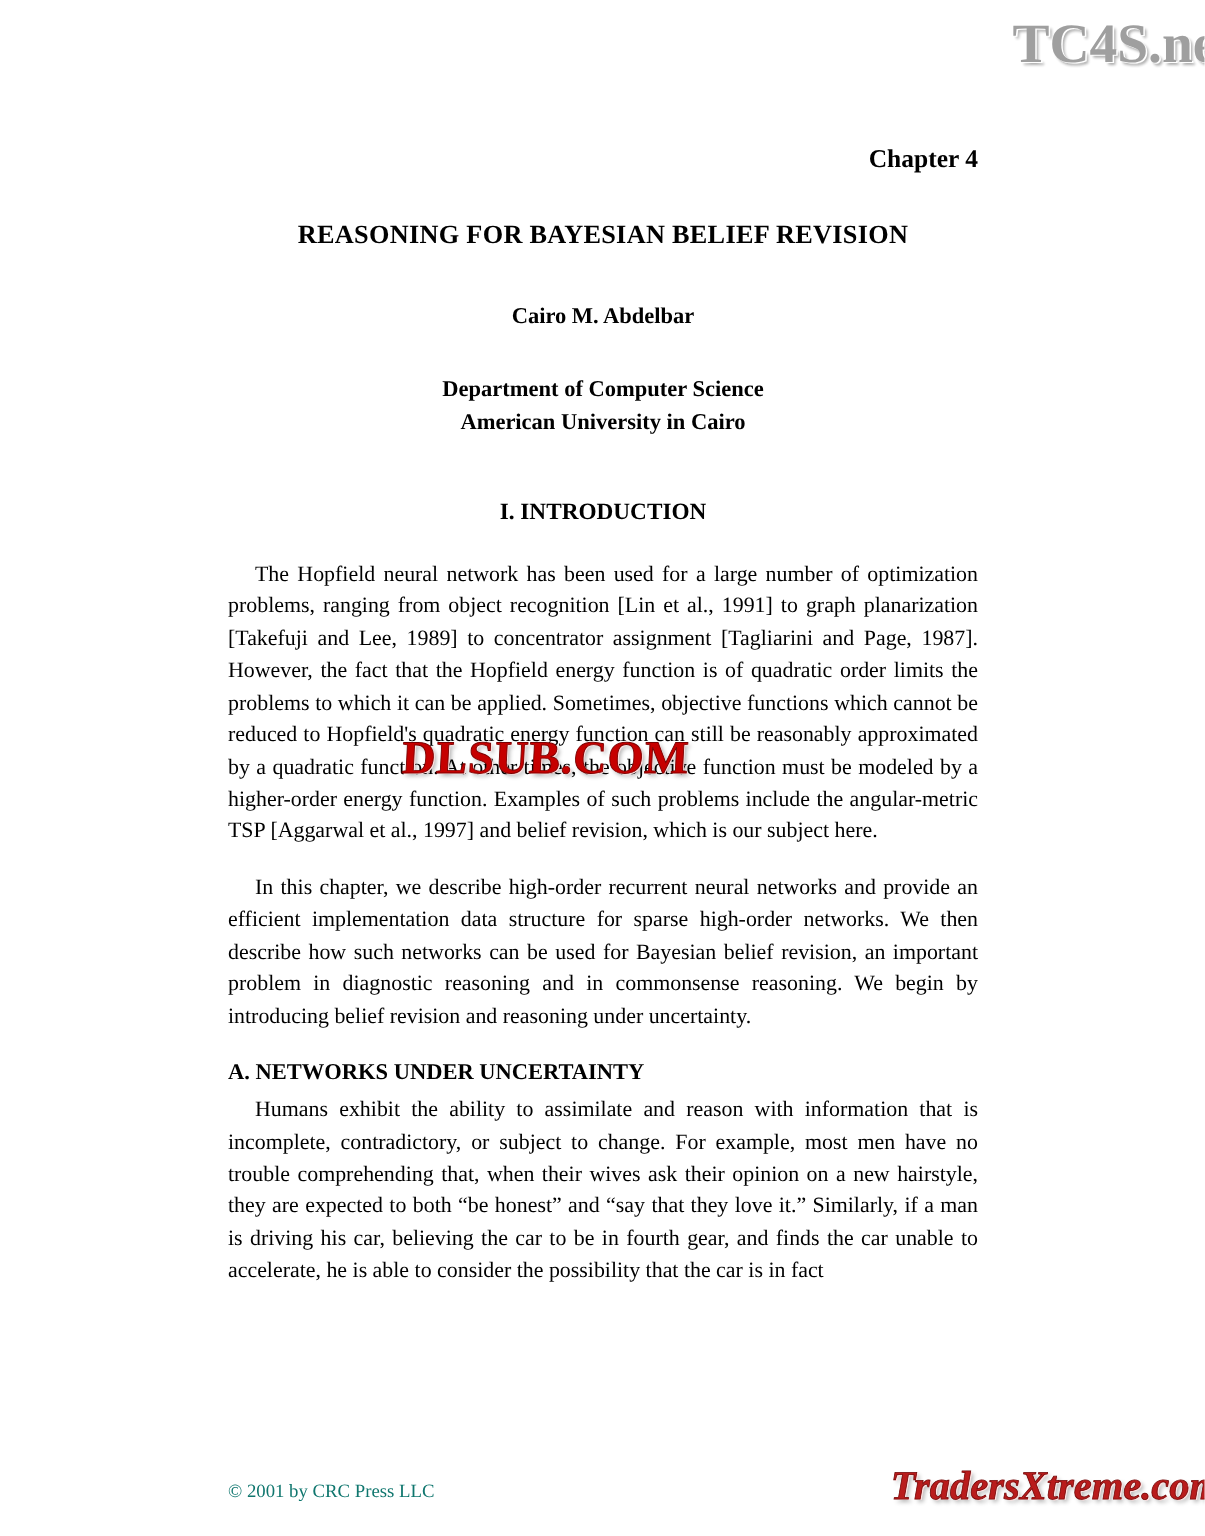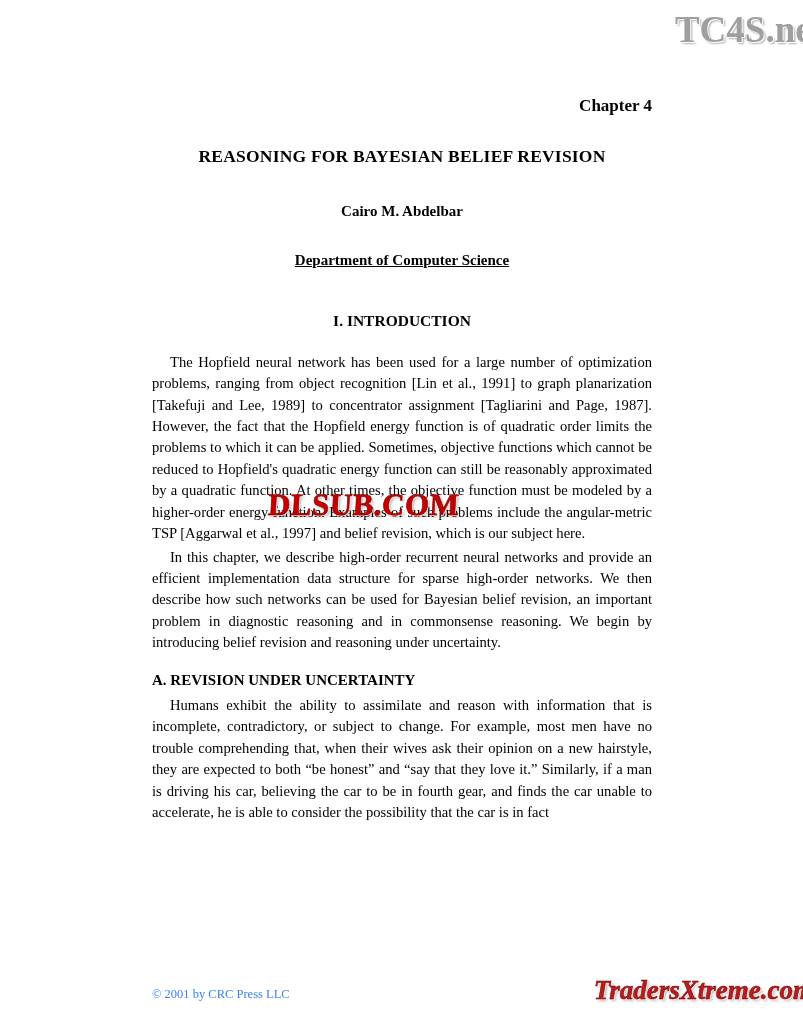--- a/index.html
+++ b/index.html
@@ -104,21 +104,20 @@
     font-weight: bold;
     margin: 0 0 30px 0;
   }
 
   .affiliation {
     text-align: center;
     font-size: 15px;
     font-weight: bold;
     line-height: 1.42;
     margin: 0 0 40px 0;
-    text-decoration: underline;
   }
 
   .section-head {
     text-align: center;
     font-size: 15.5px;
     font-weight: bold;
     margin: 0 0 22px 0;
   }
 
   .section-head-2 {
@@ -139,29 +138,29 @@
   p.para {
     font-size: 14.6px;
     line-height: 1.47;
     text-align: justify;
     margin: 0;
     text-indent: 18px;
     hyphens: manual;
   }
 
   p.para + p.para {
-    margin-top: 2px;
+    margin-top: 16px;
   }
 
   .footer {
     position: absolute;
     left: 152px;
     bottom: 22px;
     font-size: 12.5px;
-    color: #3b82f6;
+    color: #0f766e;
   }
 </style>
 </head>
 <body>
 
 <div class="page">
 
   <div class="wm-topright">TC4S.net</div>
 
   <div class="content">
@@ -169,29 +168,30 @@
     <div class="chapter-label">Chapter 4</div>
 
     <div class="doc-title">
       <div>REASONING FOR BAYESIAN BELIEF REVISION</div>
     </div>
 
     <div class="author">Cairo M. Abdelbar</div>
 
     <div class="affiliation">
       <div>Department of Computer Science</div>
+      <div>American University in Cairo</div>
     </div>
 
     <div class="section-head">I. INTRODUCTION</div>
 
     <p class="para">The Hopfield neural network has been used for a large number of optimization problems, ranging from object recognition [Lin et al., 1991] to graph planarization [Takefuji and Lee, 1989] to concentrator assignment [Tagliarini and Page, 1987]. However, the fact that the Hopfield energy function is of quadratic order limits the problems to which it can be applied. Sometimes, objective functions which cannot be reduced to Hopfield's quadratic energy function can still be reasonably approximated by a quadratic function. At other times, the objective function must be modeled by a higher-order energy function. Examples of such problems include the angular-metric TSP [Aggarwal et al., 1997] and belief revision, which is our subject here.</p>
     <p class="para">In this chapter, we describe high-order recurrent neural networks and provide an efficient implementation data structure for sparse high-order networks. We then describe how such networks can be used for Bayesian belief revision, an important problem in diagnostic reasoning and in commonsense reasoning. We begin by introducing belief revision and reasoning under uncertainty.</p>
 
 
-    <div class="subsection-head">A. REVISION UNDER UNCERTAINTY</div>
+    <div class="subsection-head">A. NETWORKS UNDER UNCERTAINTY</div>
 
     <p class="para">Humans exhibit the ability to assimilate and reason with information that is incomplete, contradictory, or subject to change. For example, most men have no trouble comprehending that, when their wives ask their opinion on a new hairstyle, they are expected to both “be honest” and “say that they love it.” Similarly, if a man is driving his car, believing the car to be in fourth gear, and finds the car unable to accelerate, he is able to consider the possibility that the car is in fact</p>
 
   </div>
 
   <div class="wm-center">DLSUB.COM</div>
 
   <div class="footer">© 2001 by CRC Press LLC</div>
 
   <div class="wm-bottom">TradersXtreme.com</div>

